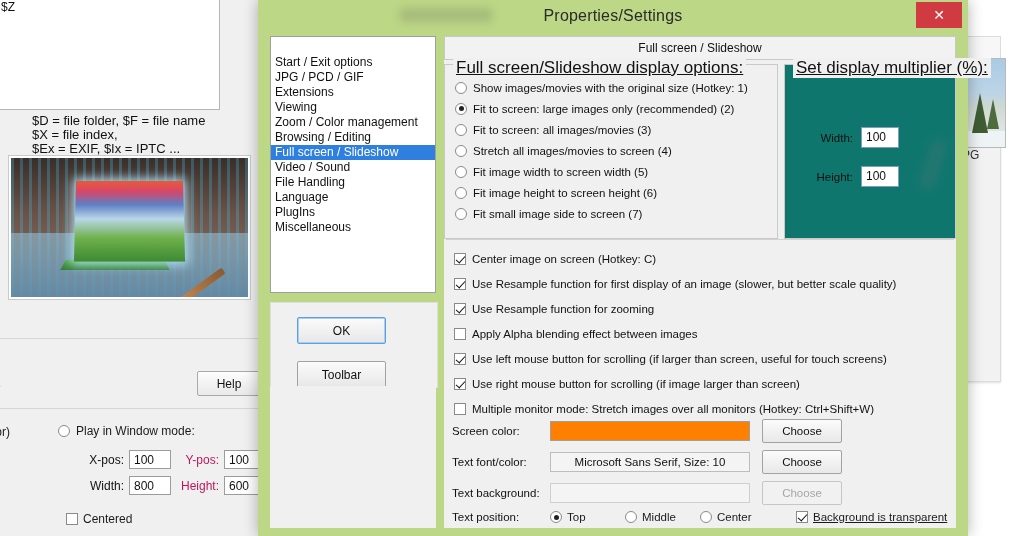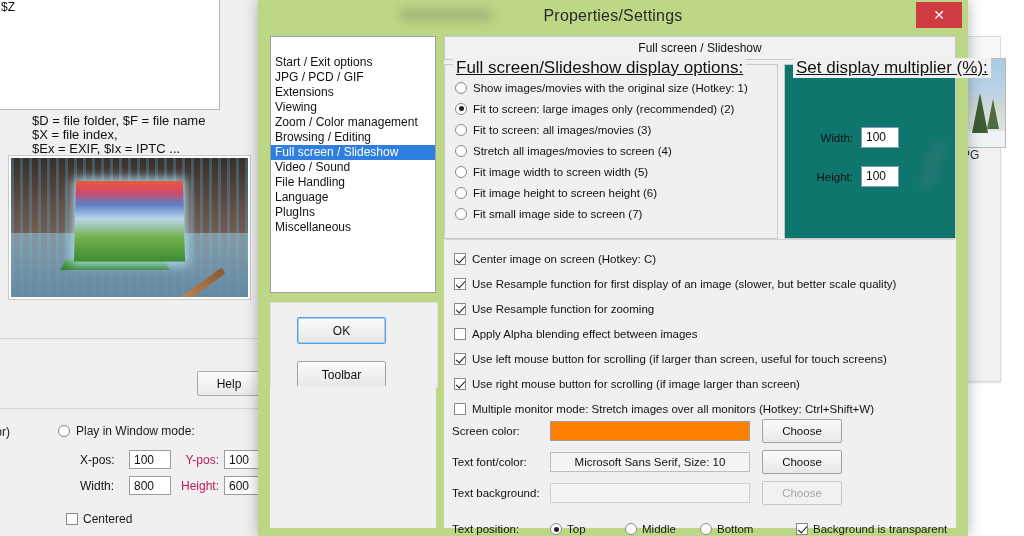--- a/index.html
+++ b/index.html
@@ -74,21 +74,21 @@
     border:1px solid #a9a9a9;border-radius:2px;
     display:flex;align-items:center;justify-content:center;
     font-size:12px;color:#111;text-align:right;
   }
   .bg-divider2{position:absolute;left:-8px;top:408px;width:270px;height:1px;background:#d6d6d6;}
   .bg-label-tor{position:absolute;left:-8px;top:425px;font-size:12px;color:#222;}
 
   .bg-playwin{position:absolute;left:58px;top:424px;display:flex;align-items:center;gap:6px;font-size:12px;}
   .bg-fields{position:absolute;left:80px;top:450px;}
   .bg-row{display:flex;align-items:center;margin-bottom:7px;font-size:12px;}
-  .bg-row .lbl{width:44px;margin-right:5px;color:#111;}
+  .bg-row .lbl{width:44px;text-align:right;margin-right:5px;color:#111;}
   .bg-row .lbl2{width:48px;text-align:right;margin-right:5px;color:#be185d;}
   .bg-inp{
     width:42px;height:19px;border:1px solid #9c9c9c;background:#fff;
     font-size:12px;padding:0 4px;box-sizing:border-box;line-height:18px;color:#111;
   }
   .bg-centered{position:absolute;left:66px;top:512px;display:flex;align-items:center;gap:5px;font-size:12px;}
 
   
   .bg-right{
     position:absolute;left:960px;top:0;width:64px;height:536px;background:#ffffff;
@@ -268,25 +268,25 @@
     width:200px;height:20px;border:1px solid #cfcfcf;background:#f4f4f4;box-sizing:border-box;
   }
   .choose{
     margin-left:12px;width:78px;height:22px;
     background:linear-gradient(180deg,#fbfbfb,#e8e8e8);
     border:1px solid #a2a2a2;border-radius:2px;font-size:11.5px;color:#111;
     display:flex;align-items:center;justify-content:center;cursor:pointer;
   }
   .choose.disabled{color:#a6a6a6;border-color:#c6c6c6;background:#f1f1f1;cursor:default;}
 
-  .posrow{display:flex;align-items:flex-end;height:24px;font-size:11.5px;}
+  .posrow{display:flex;align-items:flex-start;height:24px;font-size:11.5px;}
   .posrow .blbl{width:98px;color:#111;}
   .opt{display:flex;align-items:center;gap:5px;width:75px;}
   .opt.wide{width:82px;}
-  .trail{display:flex;align-items:center;gap:5px;margin-left:14px;white-space:nowrap;}
+  .trail{display:flex;align-items:center;gap:5px;margin-left:14px;white-space:nowrap;text-decoration:underline;}
 </style>
 </head>
 <body>
 
 <div id="bg-app">
 
   <div class="bg-left-panel">
     <div class="bg-group-a">
       <pre class="bg-code-list" style="margin:0;font-family:'Liberation Sans',sans-serif;">$W x $H
 $Z</pre>
@@ -490,21 +490,21 @@
           <span class="opt">
             <span class="radio on"></span>
             <span>Top</span>
           </span>
           <span class="opt">
             <span class="radio"></span>
             <span>Middle</span>
           </span>
           <span class="opt wide">
             <span class="radio"></span>
-            <span>Bottom</span>
+            <span>Center</span>
           </span>
           <span class="trail">
             <span class="cbx on"></span>
             <span>Background is transparent</span>
           </span>
         </div>
 
         <div class="posrow">
           
           

